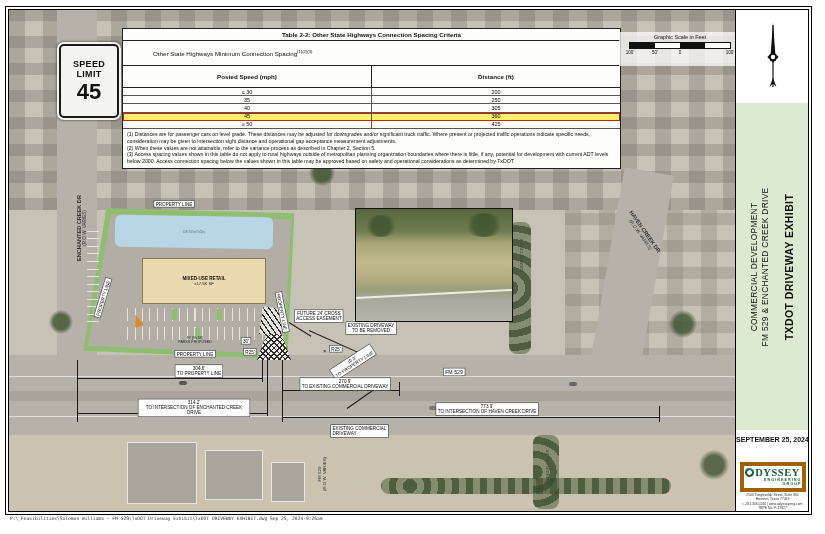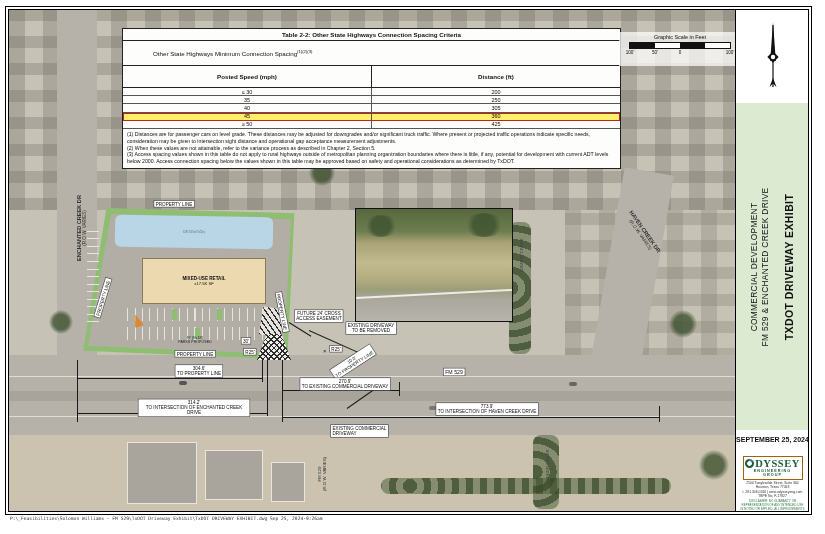--- a/index.html
+++ b/index.html
@@ -73,21 +73,21 @@
          display:flex;align-items:center;justify-content:center;}
   .strip{position:absolute;left:0;top:93px;width:100%;height:327px;background:#dcead2;border-bottom:1px solid #000;}
   .datebox{position:absolute;left:0;top:420px;width:100%;height:18px;background:#fff;border-bottom:1px solid #000;
            display:flex;align-items:center;justify-content:center;font-size:7px;font-weight:bold;}
   .logobox{position:absolute;left:0;top:438px;width:100%;height:63px;background:#fff;text-align:center;}
   .logoline{display:flex;align-items:center;justify-content:center;gap:1px;
             font-family:"Liberation Serif",serif;font-weight:bold;color:#1b5e34;font-size:10.5px;letter-spacing:.5px;}
   .omark{width:9px;height:9px;border-radius:50%;display:inline-block;
          background:radial-gradient(circle,#fff 0 2.2px,rgba(0,0,0,0) 2.3px),
                     conic-gradient(from 210deg,#1b5e34 0 38%,#2d7bb5 38% 58%,#1b5e34 58% 100%);}
-  .logoframe{margin:8px auto 1px;width:58px;border:1px solid #a16207;padding:1px 0 1.5px;}
+  .logoframe{margin:14px auto 1px;width:58px;border:4px solid #a16207;padding:1px 0 1.5px;text-align:right;}
   .eng{font-size:3.8px;letter-spacing:1px;color:#1b5e34;font-weight:bold;}
   .addr{font-size:3.4px;line-height:1.35;color:#333;}
   .disc{font-size:3px;line-height:1.3;color:#2e7d46;padding:1.5px 4px 0;text-align:center;}
   .filepath{position:absolute;left:10px;top:516px;font-family:"DejaVu Sans Mono",monospace;
             font-size:4.6px;color:#333;}
   sup{font-size:4.2px;}
 </style>
 </head>
 <body>
 
@@ -218,20 +218,25 @@
       <div style="font-weight:bold;font-size:5.6px;">HAVEN CREEK DR</div>
       <div style="font-size:4.6px;">(R.O.W. VARIES)</div>
     </div>
     <div class="vt" style="left:512px;top:245px;font-size:4.4px;color:#444;">DINNER CREEK</div>
     <div class="vt" style="left:538px;top:456px;font-size:4.4px;color:#444;">DINNER CREEK</div>
     <div class="vt" style="left:313px;top:464px;font-size:4.4px;color:#333;">
       <div>FM 529</div>
       <div>(R.O.W. VARIES)</div>
     </div>
 
+    <div class="abs speed-sign">
+      <div class="w">SPEED</div>
+      <div class="w">LIMIT</div>
+      <div class="n">45</div>
+    </div>
 
     <div class="abs t22">
       <div class="ttl">Table 2-2: Other State Highways Connection Spacing Criteria</div>
       <div class="sub">
         <span>Other State Highways Minimum Connection Spacing</span><sup>(1)(2)(3)</sup>
       </div>
       <div class="hdr">
         <div>Posted Speed (mph)</div>
         <div>Distance (ft)</div>
       </div>

